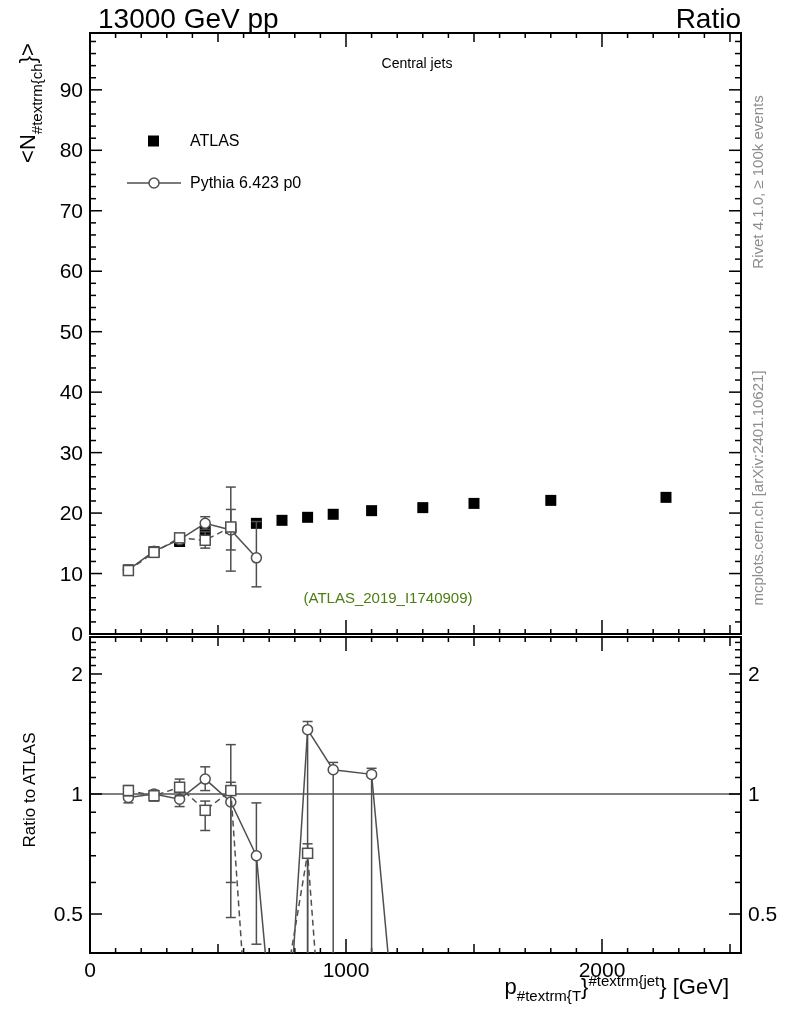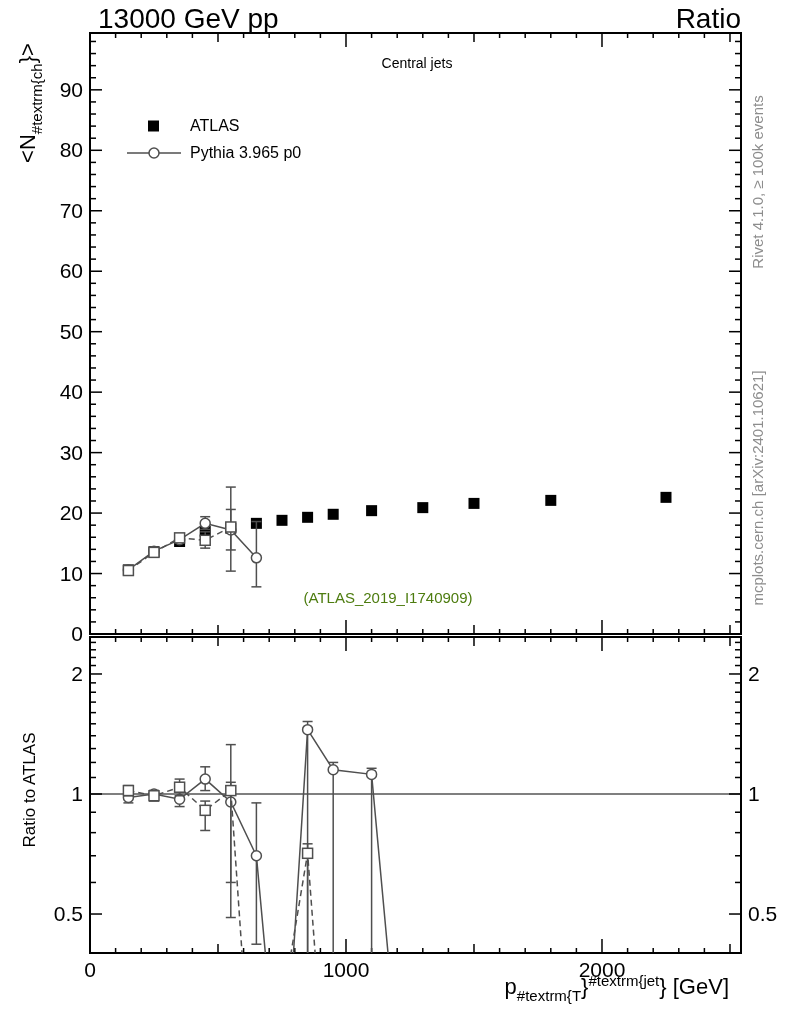--- a/index.html
+++ b/index.html
@@ -4,21 +4,21 @@
 <style>
   html,body{margin:0;padding:0;background:#fff;}
   .page{position:relative;width:786px;height:1024px;background:#fff;overflow:hidden;
         font-family:"Liberation Sans","DejaVu Sans",sans-serif;color:#000;}
   .abs{position:absolute;white-space:nowrap;}
   .hdr{font-size:28px;top:3px;}
   #hdr-left{left:98px;}
   #hdr-right{right:45px;}
   #panel-title{left:417px;top:55px;transform:translateX(-50%);font-size:14px;}
   #legend{left:126px;top:112px;}
-  .lrow{display:flex;align-items:center;height:27px;}
+  .lrow{display:flex;align-items:center;height:27px;margin-top:15px;}
   .lrow svg{width:56px;height:18px;flex:none;}
   .llab{margin-left:8px;font-size:16px;}
   #ylabel-main{left:30px;top:103px;transform:translate(-50%,-50%) rotate(-90deg);font-size:22px;}
   #ratio-label{left:30px;top:790px;transform:translate(-50%,-50%) rotate(-90deg);font-size:17px;}
   #xlabel{right:57px;top:972px;font-size:22px;}
   .sub{font-size:15px;vertical-align:-7px;}
   .sup{font-size:15px;vertical-align:8px;}
   .sidenote{color:#8d8d8d;font-size:15px;transform:translate(-50%,-50%) rotate(-90deg);}
   #side-top{left:757px;top:182px;}
   #side-bottom{left:757px;top:488px;}
@@ -434,21 +434,21 @@
       <svg viewBox="0 0 56 18">
         <rect x="22" y="3.5" width="11" height="11" fill="#000"></rect>
       </svg>
       <span class="llab">ATLAS</span>
     </div>
     <div class="lrow">
       <svg viewBox="0 0 56 18">
         <line x1="1" y1="9" x2="55" y2="9" stroke="#4f4f4f" stroke-width="1.5"></line>
         <circle cx="28" cy="9" r="5" fill="#fff" stroke="#4f4f4f" stroke-width="1.5"></circle>
       </svg>
-      <span class="llab">Pythia 3.965 p0</span>
+      <span class="llab">Pythia 6.423 p0</span>
     </div>
   </div>
 
   <div class="abs" id="ylabel-main"><span>&lt;N</span><span class="sub">#textrm{ch</span><span>}&gt;</span></div>
 
   <div class="abs" id="ratio-label">Ratio to ATLAS</div>
 
   <div class="abs" id="xlabel"><span>p</span><span class="sub">#textrm{T</span><span>}</span><span class="sup">#textrm{jet</span><span>} [GeV]</span></div>
 
   <div class="abs sidenote" id="side-top">Rivet 4.1.0, ≥ 100k events</div>

